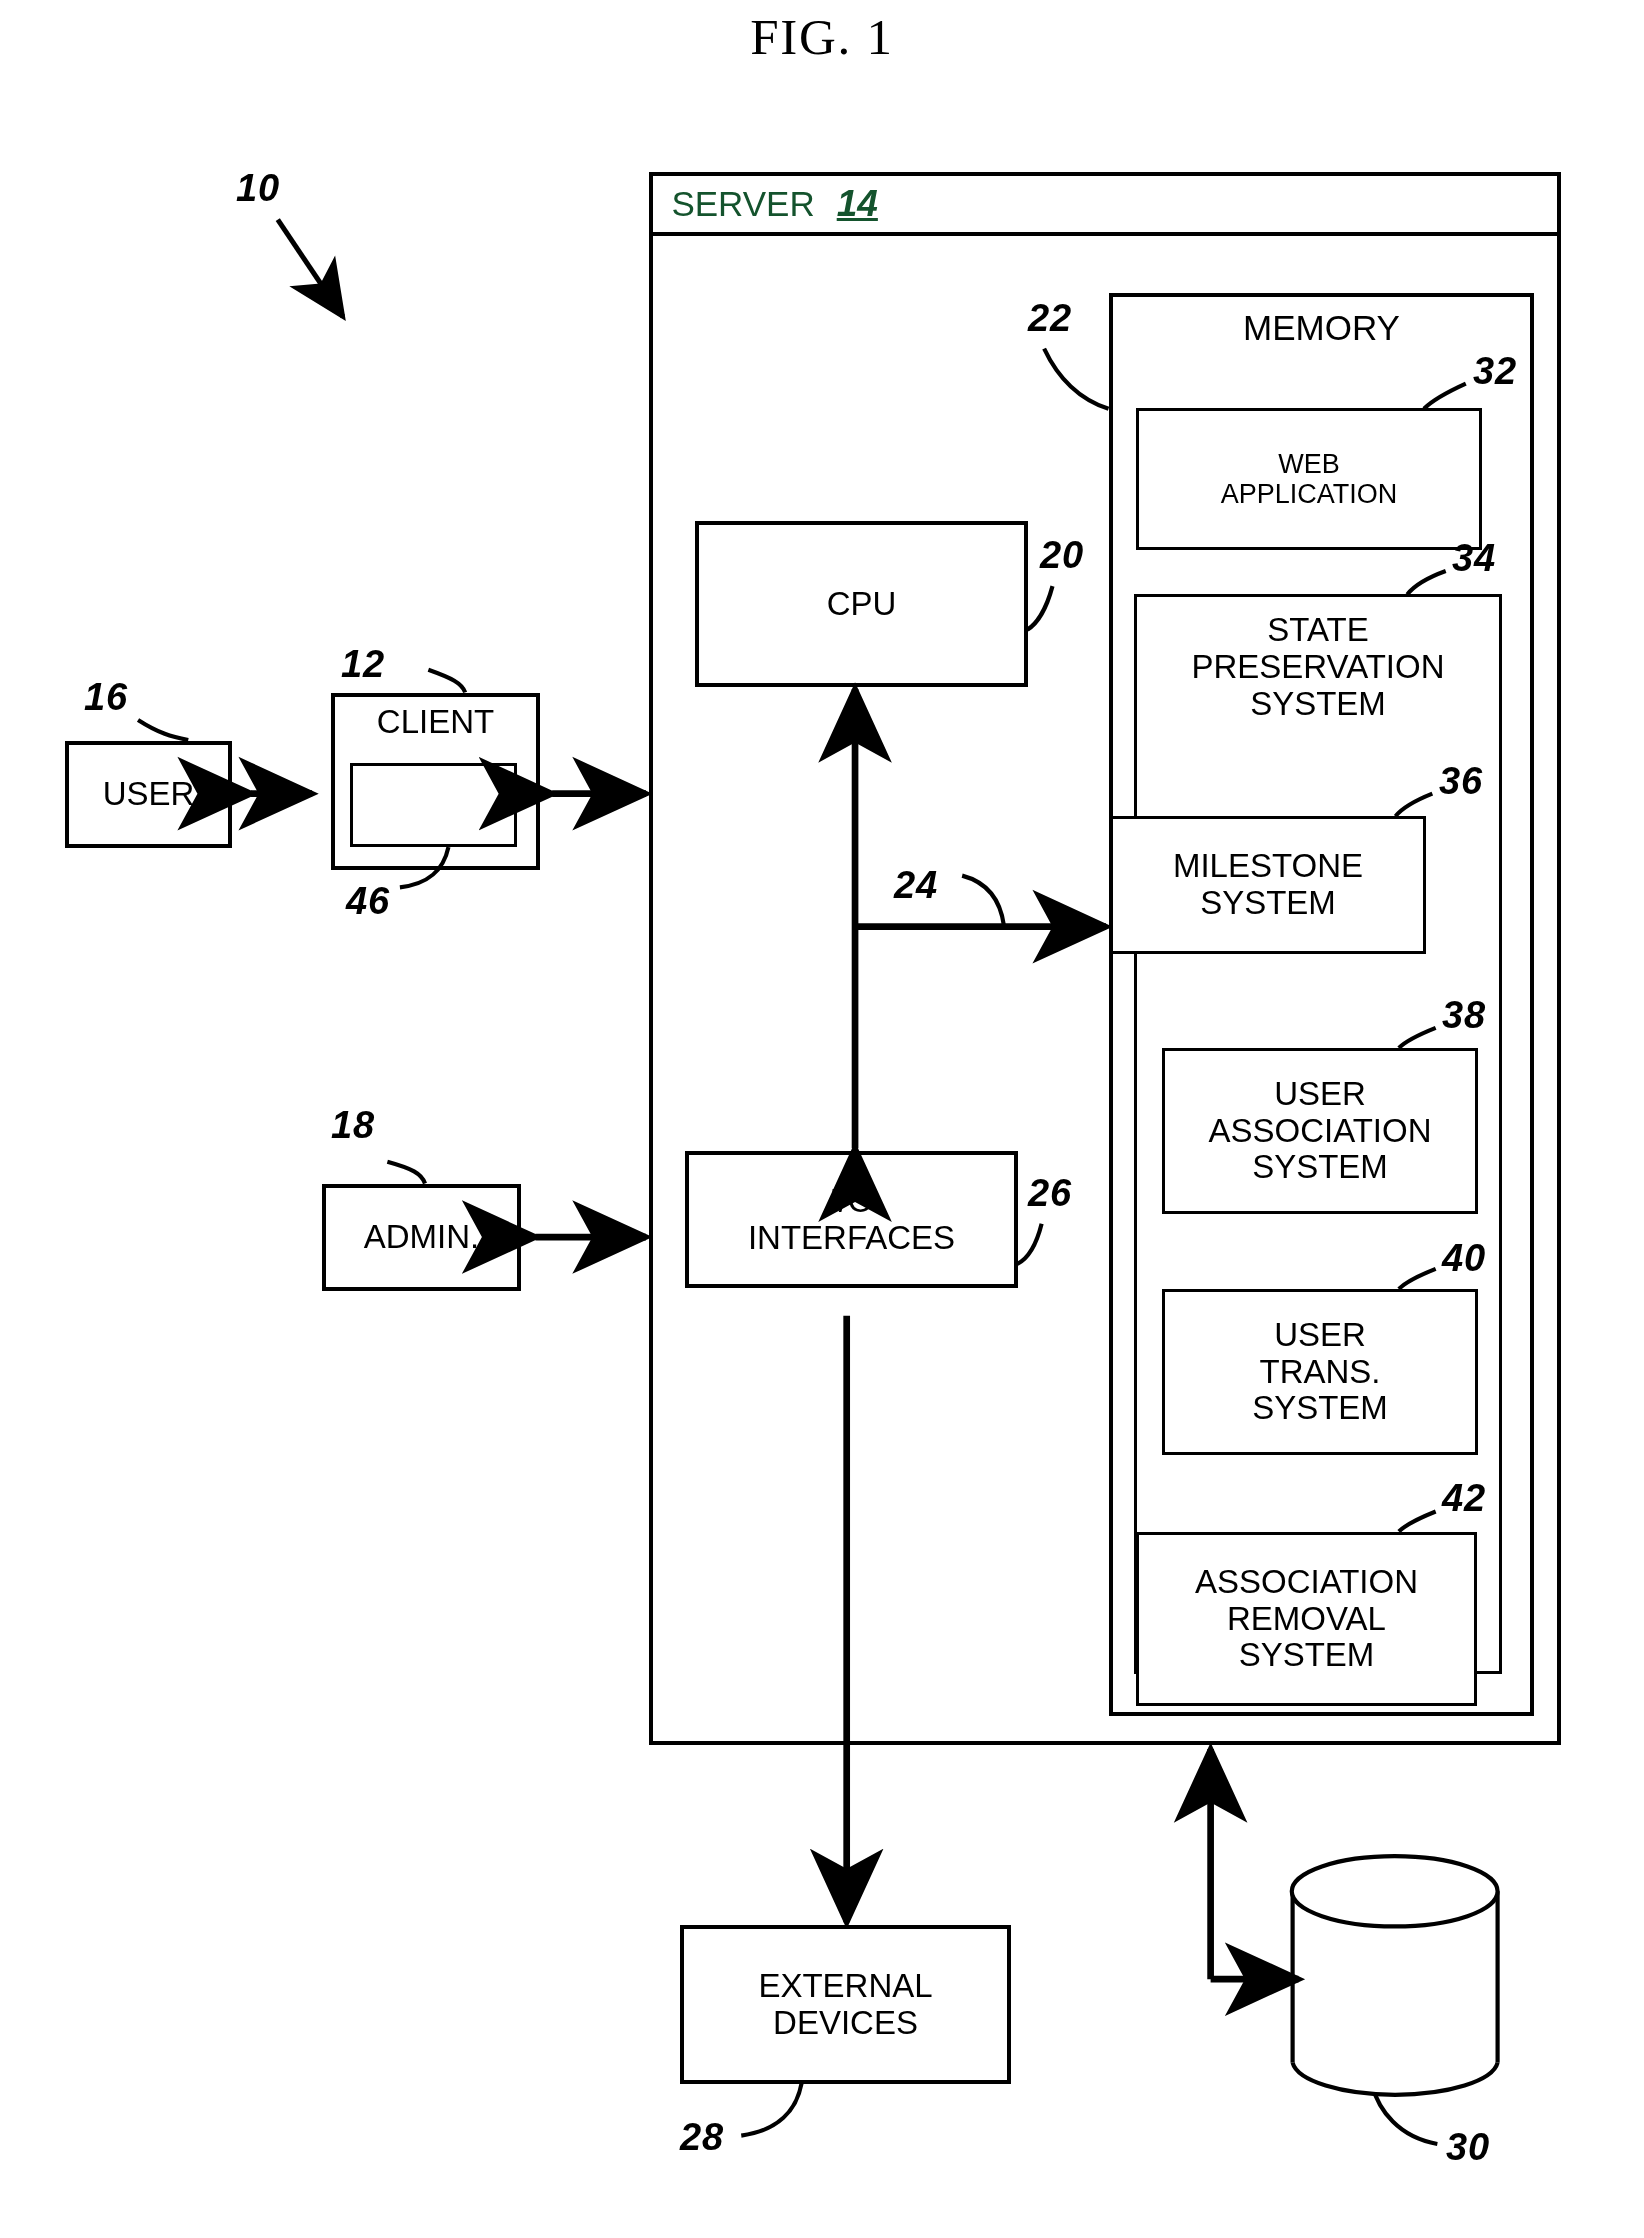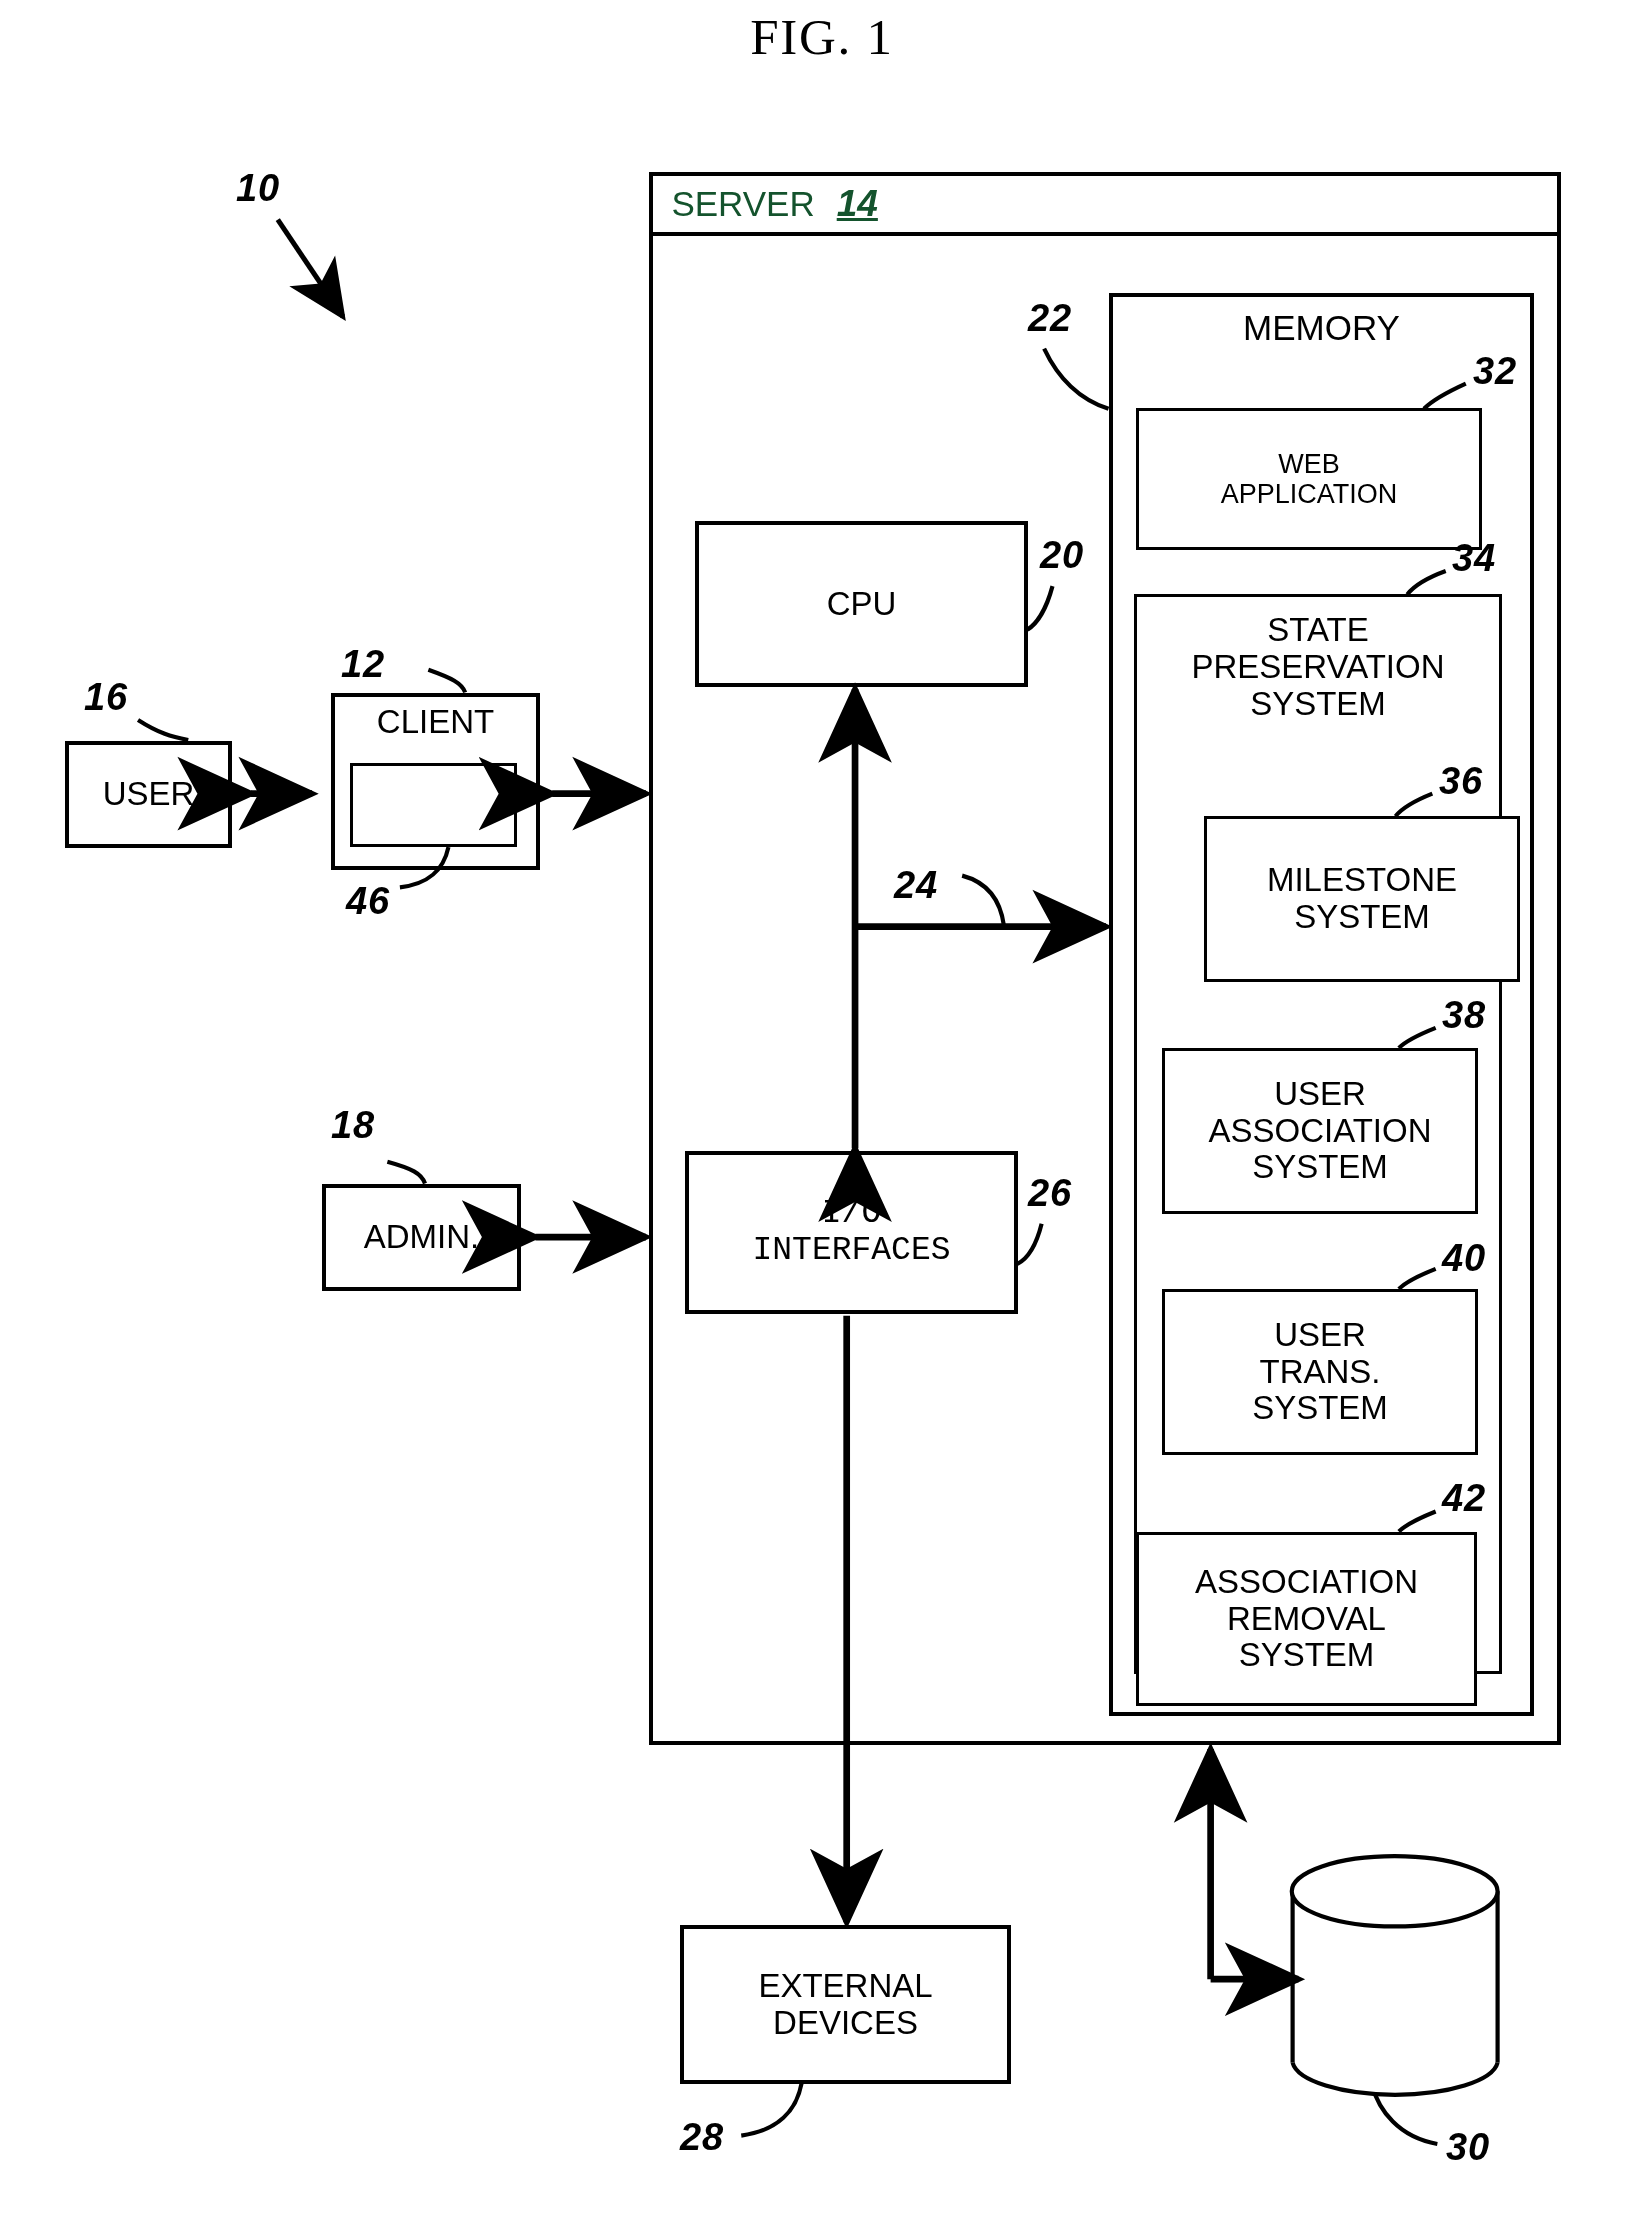--- a/index.html
+++ b/index.html
@@ -122,21 +122,21 @@
   </div>
   <div class="ref" style="left:1473px; top:350px;">32</div>
 
   <div class="box thin" style="left:1134px; top:594px; width:368px; height:1080px; justify-content:flex-start; padding-top:15px;">
     <span class="box-label">STATE
 PRESERVATION
 SYSTEM</span>
   </div>
   <div class="ref" style="left:1452px; top:537px;">34</div>
 
-  <div class="box thin" style="left:1204px; top:816px; width:316px; height:166px;">
+  <div class="box thin" style="left:1110px; top:816px; width:316px; height:138px;">
     <span class="box-label">MILESTONE
 SYSTEM</span>
   </div>
   <div class="ref" style="left:1439px; top:760px;">36</div>
 
   <div class="box thin" style="left:1162px; top:1048px; width:316px; height:166px;">
     <span class="box-label">USER
 ASSOCIATION
 SYSTEM</span>
   </div>
@@ -156,21 +156,21 @@
   </div>
   <div class="ref" style="left:1442px; top:1477px;">42</div>
 
   <div class="box" style="left:695px; top:521px; width:333px; height:166px;">
     <span class="box-label">CPU</span>
   </div>
   <div class="ref" style="left:1040px; top:534px;">20</div>
 
   <div class="ref" style="left:894px; top:864px;">24</div>
 
-  <div class="box" style="left:685px; top:1151px; width:333px; height:163px;font-family:Liberation Mono, monospace;">
+  <div class="box" style="left:685px; top:1151px; width:333px; height:137px;">
     <span class="box-label">I/O
 INTERFACES</span>
   </div>
   <div class="ref" style="left:1028px; top:1172px;">26</div>
 
   <div class="box" style="left:65px; top:741px; width:167px; height:107px;">
     <span class="box-label">USER</span>
   </div>
   <div class="ref" style="left:84px; top:676px;">16</div>
 

